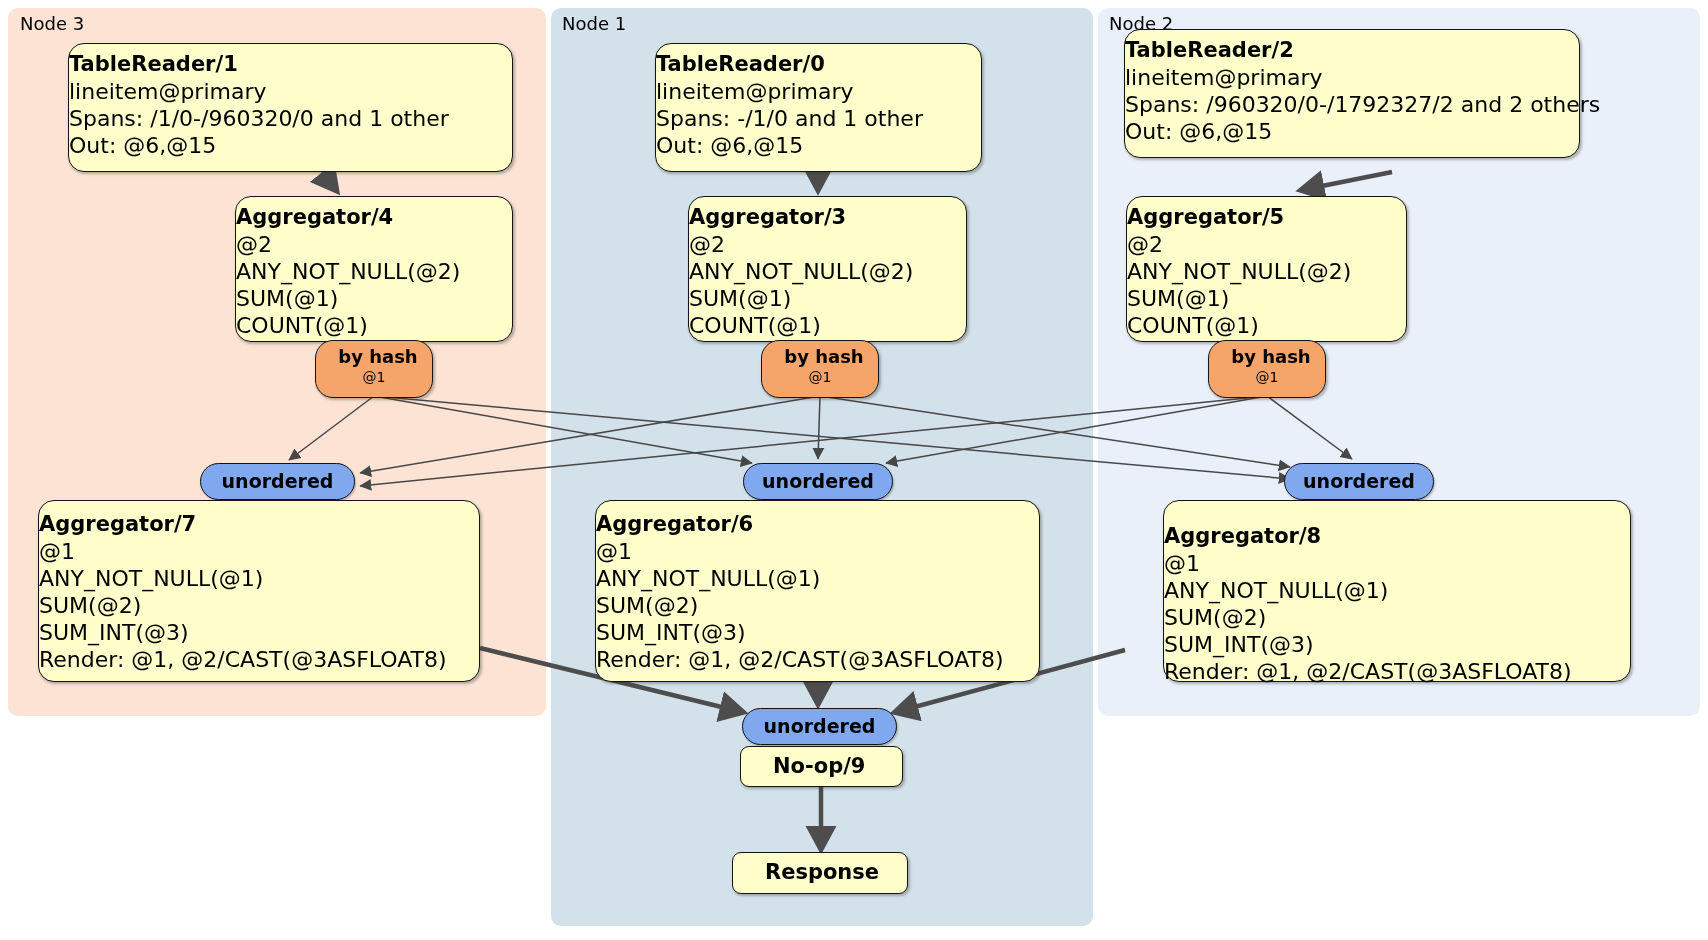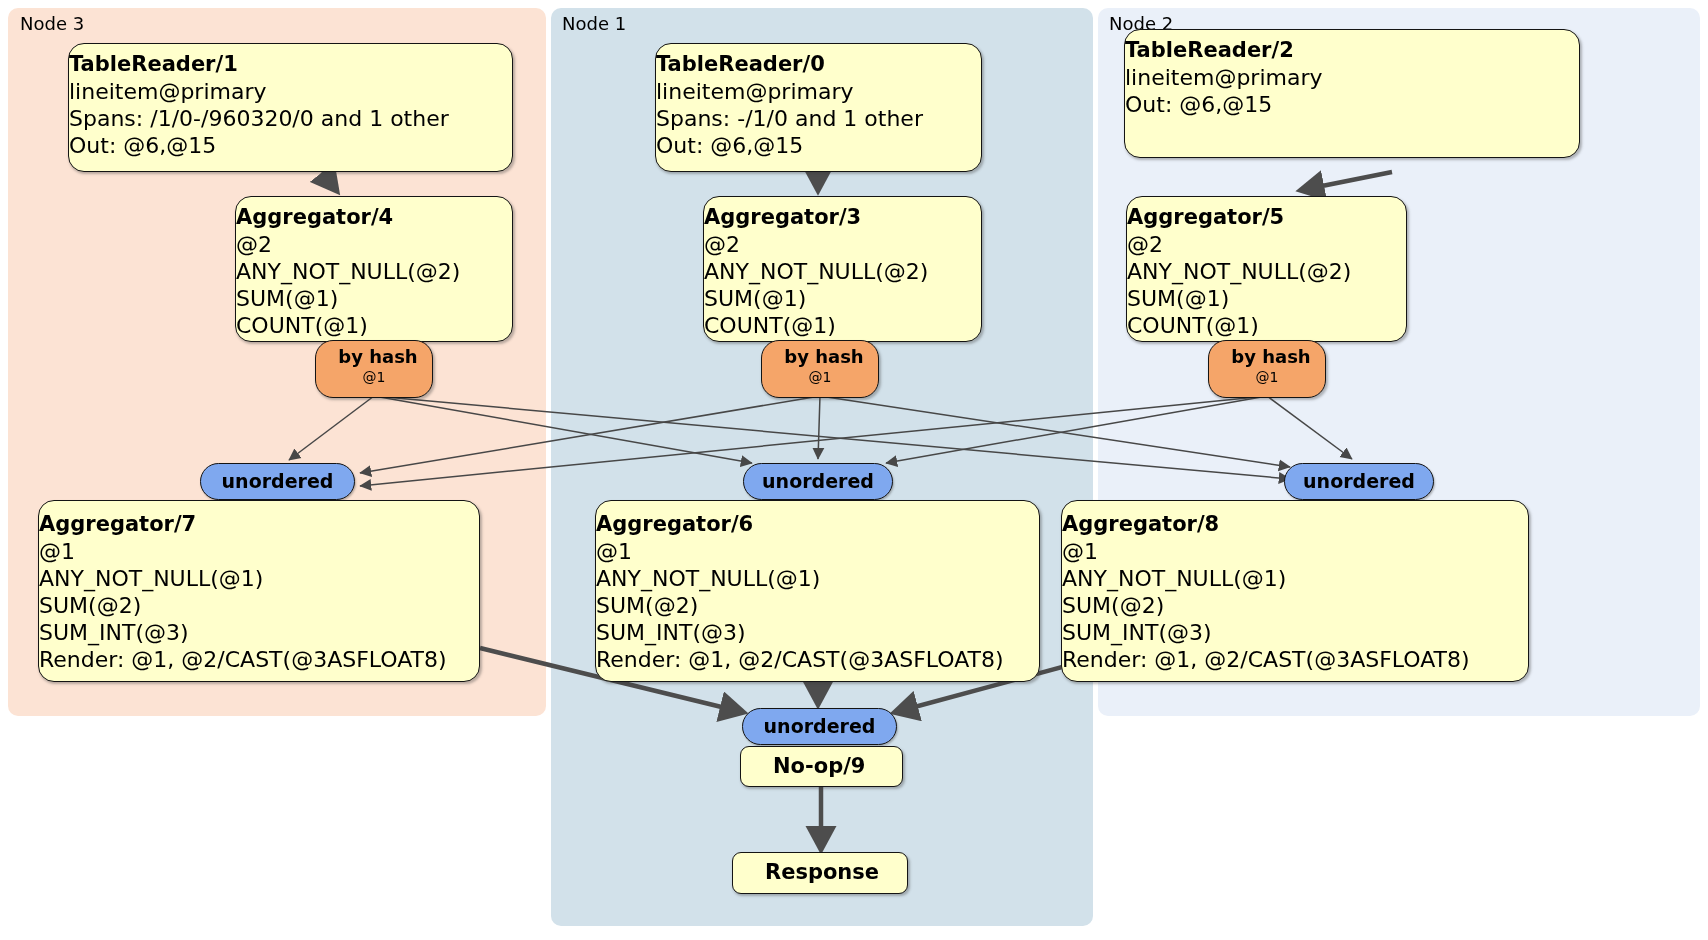--- a/index.html
+++ b/index.html
@@ -94,31 +94,32 @@
   </div>
   <div class="proc" style="left:655px;top:43px;width:327px;height:129px">
     <div class="t">TableReader/0</div>
     <div class="l">lineitem@primary</div>
     <div class="l">Spans: -/1/0 and 1 other</div>
     <div class="l">Out: @6,@15</div>
   </div>
   <div class="proc" style="left:1124px;top:29px;width:456px;height:129px">
     <div class="t">TableReader/2</div>
     <div class="l">lineitem@primary</div>
+    <div class="l">Spans: /960320/0-/1792327/2 and 2 others</div>
     <div class="l">Out: @6,@15</div>
   </div>
 
   <div class="proc" style="left:235px;top:196px;width:278px;height:146px">
     <div class="t">Aggregator/4</div>
     <div class="l">@2</div>
     <div class="l">ANY_NOT_NULL(@2)</div>
     <div class="l">SUM(@1)</div>
     <div class="l">COUNT(@1)</div>
   </div>
-  <div class="proc" style="left:703px;top:196px;width:279px;height:146px">
+  <div class="proc" style="left:688px;top:196px;width:279px;height:146px">
     <div class="t">Aggregator/3</div>
     <div class="l">@2</div>
     <div class="l">ANY_NOT_NULL(@2)</div>
     <div class="l">SUM(@1)</div>
     <div class="l">COUNT(@1)</div>
   </div>
   <div class="proc" style="left:1126px;top:196px;width:281px;height:146px">
     <div class="t">Aggregator/5</div>
     <div class="l">@2</div>
     <div class="l">ANY_NOT_NULL(@2)</div>
@@ -152,21 +153,21 @@
     <div class="l">Render: @1, @2/CAST(@3ASFLOAT8)</div>
   </div>
   <div class="proc" style="left:595px;top:500px;width:445px;height:182px;padding-top:9px">
     <div class="t">Aggregator/6</div>
     <div class="l">@1</div>
     <div class="l">ANY_NOT_NULL(@1)</div>
     <div class="l">SUM(@2)</div>
     <div class="l">SUM_INT(@3)</div>
     <div class="l">Render: @1, @2/CAST(@3ASFLOAT8)</div>
   </div>
-  <div class="proc" style="left:1061px;top:500px;width:468px;height:182px;padding-top:9px">
+  <div class="proc" style="left:1163px;top:500px;width:468px;height:182px;padding-top:21px">
     <div class="t">Aggregator/8</div>
     <div class="l">@1</div>
     <div class="l">ANY_NOT_NULL(@1)</div>
     <div class="l">SUM(@2)</div>
     <div class="l">SUM_INT(@3)</div>
     <div class="l">Render: @1, @2/CAST(@3ASFLOAT8)</div>
   </div>
 
   <div class="sync" style="left:742px;top:708px;width:155px;height:37px;line-height:34px">unordered</div>
   <div class="endbox" style="left:740px;top:746px;width:163px;height:41px;line-height:38px">No-op/9</div>

